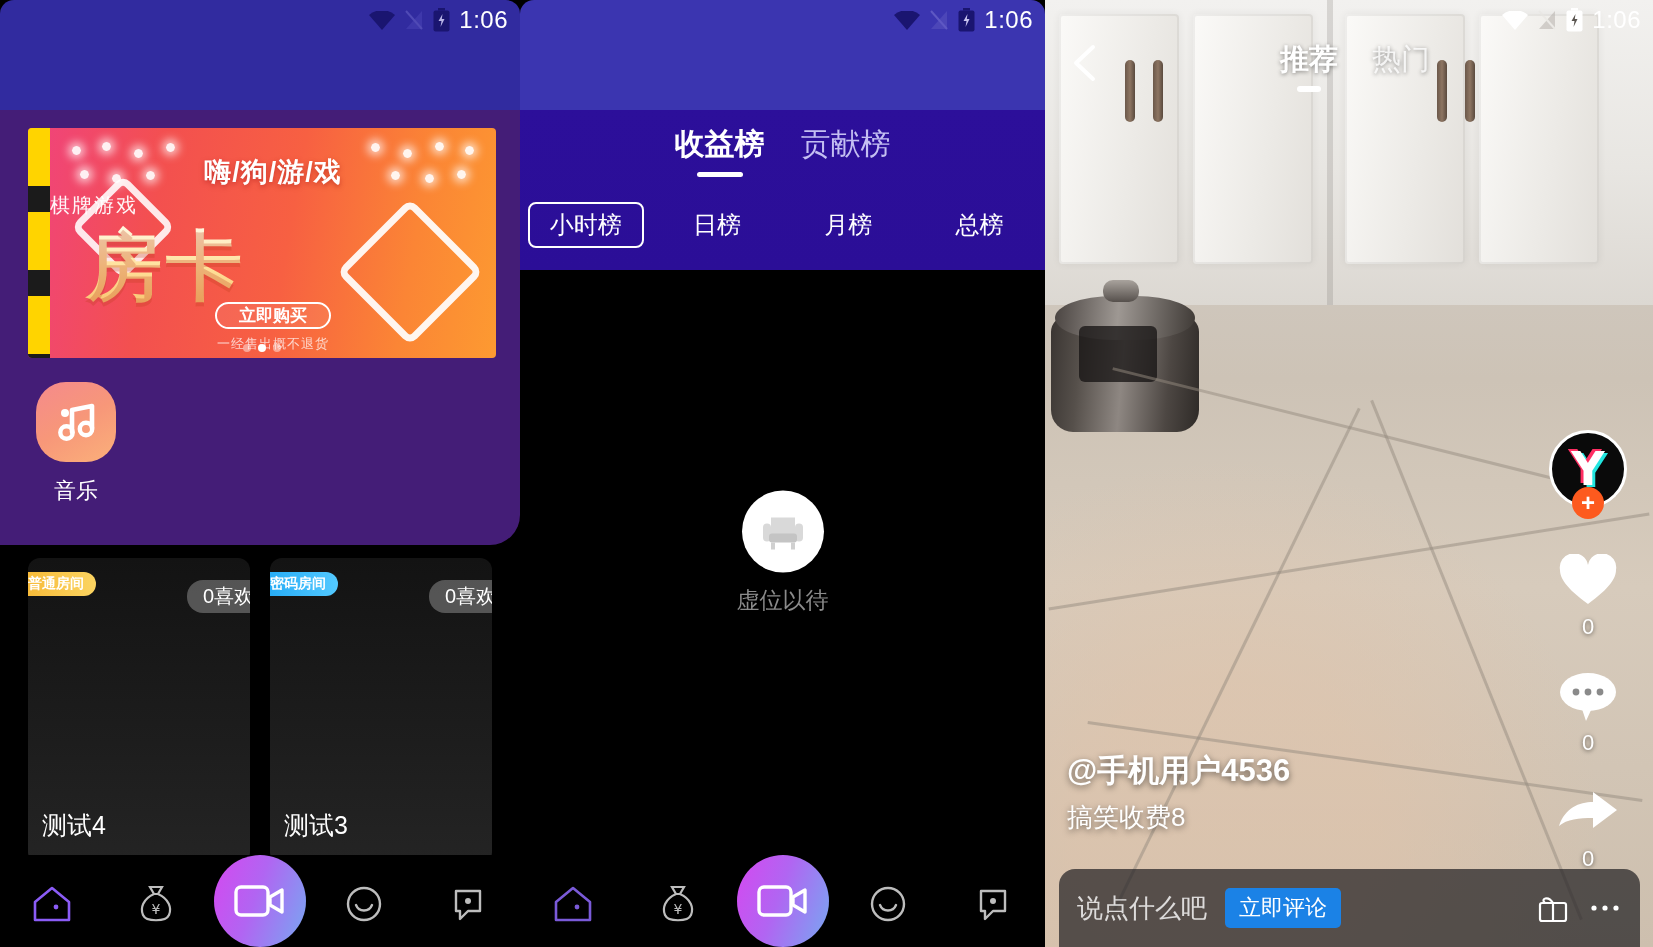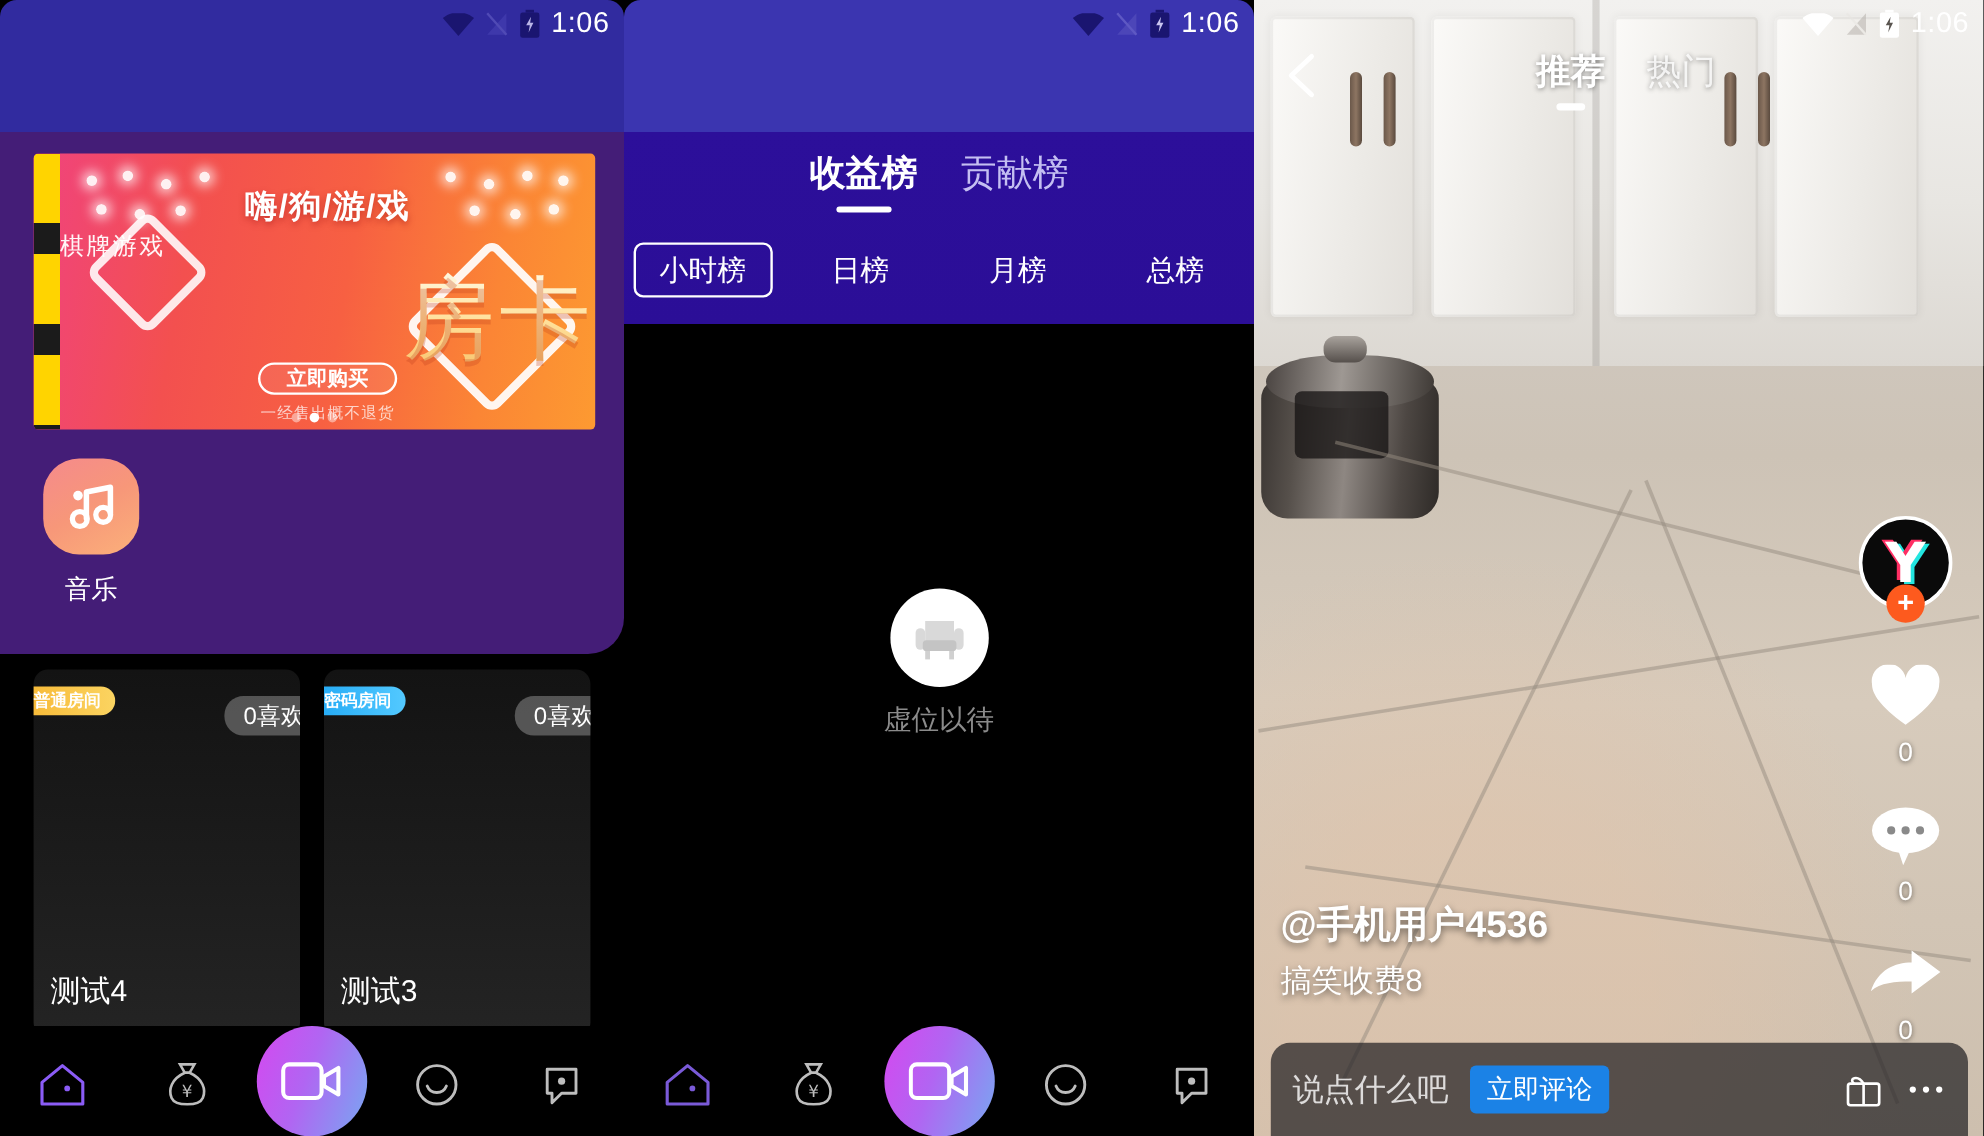--- a/index.html
+++ b/index.html
@@ -44,25 +44,25 @@
   .banner .ystripe { position:absolute; left:0; top:0; width:22px; height:100%;
                      background:repeating-linear-gradient(180deg,#ffd400 0 58px,#1b1b1b 58px 84px); }
   .banner .inner { position:absolute; left:22px; right:0; top:0; bottom:0; }
   .dots { position:absolute; top:12px; left:0; right:0; height:44px; }
   .dots span { position:absolute; width:9px; height:9px; border-radius:50%; background:rgba(255,255,255,.92);
                box-shadow:0 0 9px 4px rgba(255,255,255,.65); }
   .b-title { position:absolute; top:26px; left:0; right:0; text-align:center; color:#fff;
              font-size:27px; font-weight:bold; letter-spacing:1px; text-shadow:0 2px 5px rgba(160,20,20,.5); }
   .b-sub { position:absolute; top:64px; left:0; right:0; text-align:left; color:rgba(255,255,255,.95);
            font-size:20px; letter-spacing:2px; }
-  .b-big { position:absolute; top:88px; left:0; right:0; text-align:right;
-           font-size:76px; font-weight:normal; letter-spacing:4px;
+  .b-big { position:absolute; top:88px; left:0; right:0; text-align:left;
+           font-size:76px; font-weight:bold; letter-spacing:4px;
            background:linear-gradient(180deg,#fff8e0 10%,#ffe09a 50%,#f6bb62 100%);
            -webkit-background-clip:text; background-clip:text; color:transparent;
-           text-shadow:0 4px 0 rgba(190,60,30,.28); }
+           text-shadow:0 4px 0 rgba(190,60,30,.28);padding-left:36px; }
   .b-btn { position:absolute; top:174px; left:50%; transform:translateX(-50%);
            border:2px solid #fff; border-radius:18px; color:#fff; font-size:17px; font-weight:bold;
            padding:0 22px; background:rgba(255,255,255,.08); }
   .b-note { position:absolute; top:207px; left:0; right:0; text-align:center;
             color:rgba(255,255,255,.72); font-size:13px; letter-spacing:1px; }
   .b-card { position:absolute; border-radius:10px; border:7px solid rgba(255,255,255,.92);
             transform:rotate(45deg); }
   .b-card.c1 { left:36px; top:62px; width:74px; height:74px; opacity:.95; }
   .b-card.c2 { right:34px; top:92px; width:104px; height:104px; }
 

